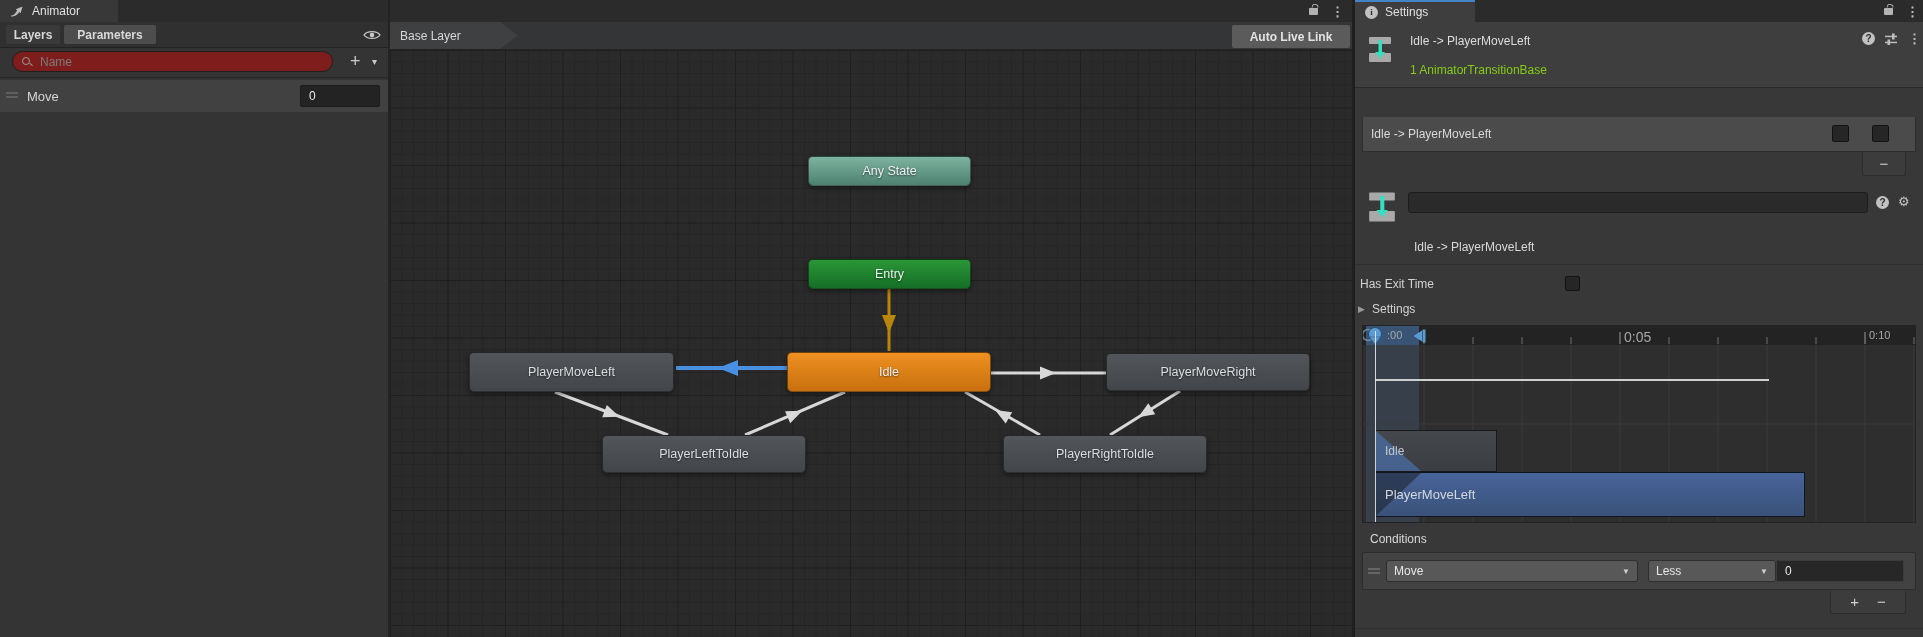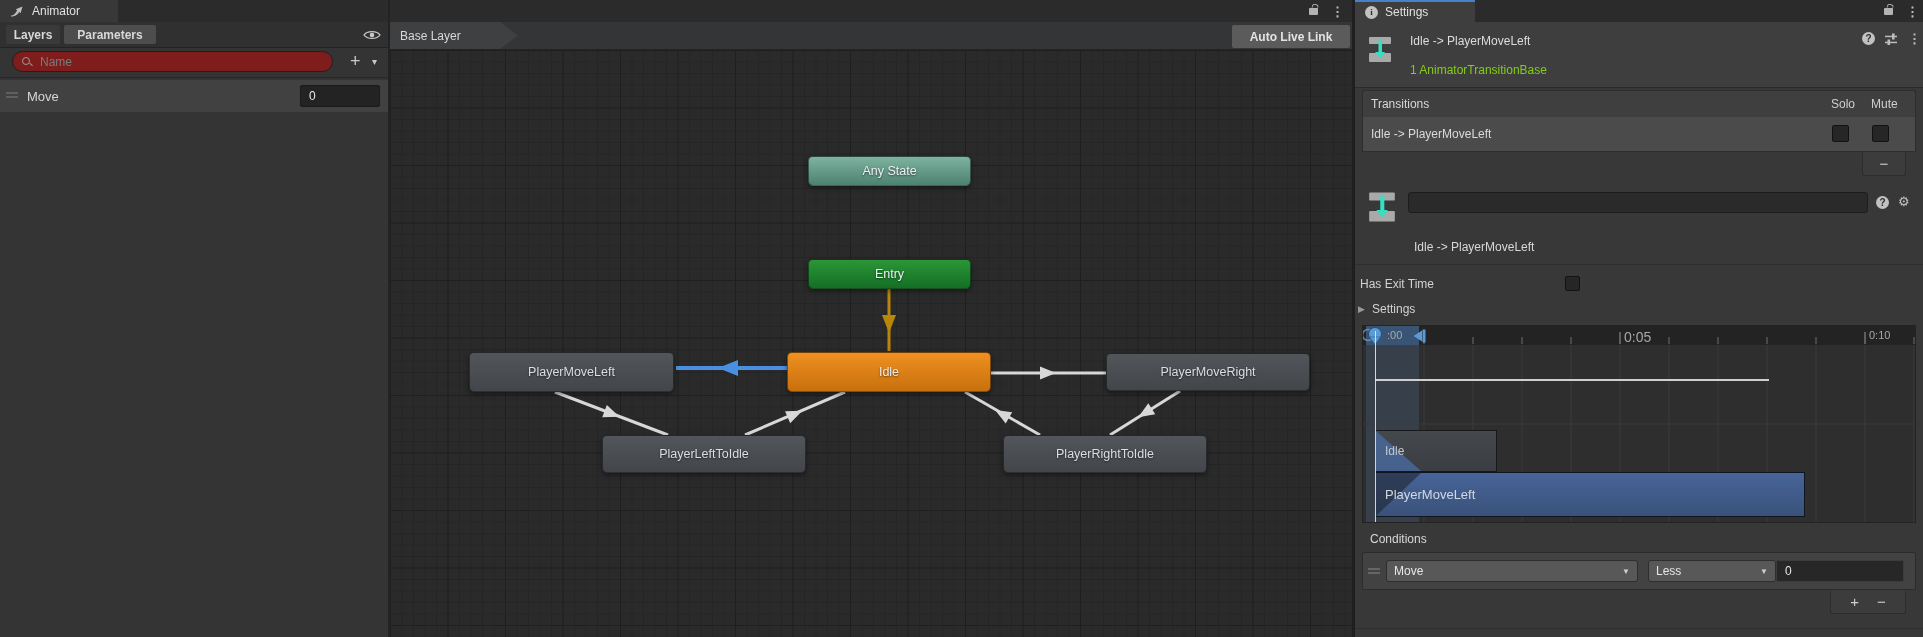--- a/index.html
+++ b/index.html
@@ -193,25 +193,20 @@
   <div class="txt" style="left:1410px;top:55px;color:#84cc16;margin-top:8px;">1 AnimatorTransitionBase</div>
   <div class="circle-ico" style="left:1862px;top:32px;width:13px;height:13px;font-size:10px;">?</div>
   <svg class="abs" style="left:1884px;top:33px;" width="14" height="12" viewBox="0 0 14 12">
     <rect x="1" y="2.7" width="12" height="1.5" fill="#bdbdbd"></rect>
       <rect x="8" y="0.5" width="2.6" height="6" fill="#bdbdbd"></rect>
     <rect x="1" y="8.7" width="12" height="1.5" fill="#bdbdbd"></rect>
       <rect x="3.5" y="6.5" width="2.6" height="6" fill="#bdbdbd"></rect>
   </svg>
   <div class="txt kebab" style="left:1908px;top:32px;">⋮</div>
 
-  <div class="abs" style="left:1362px;top:90px;width:554px;height:27px;background:#3f3f3f;border:1px solid #2d2d2d;border-bottom:none;border-radius:3px 3px 0 0;box-sizing:border-box;">
-    <div class="txt" style="left:8px;top:6px;color:#d8d8d8;">Transitions</div>
-    <div class="txt" style="left:468px;top:6px;color:#cfcfcf;">Solo</div>
-    <div class="txt" style="left:508px;top:6px;color:#cfcfcf;">Mute</div>
-  </div>
   <div class="abs" style="left:1362px;top:117px;width:554px;height:35px;background:#4b4b4b;border:1px solid #2d2d2d;border-top:none;box-sizing:border-box;">
     <div class="txt" style="left:8px;top:10px;color:#dadada;">Idle -&gt; PlayerMoveLeft</div>
     <div class="cb" style="left:469px;top:8px;width:17px;height:17px;"></div>
     <div class="cb" style="left:509px;top:8px;width:17px;height:17px;"></div>
   </div>
   <div class="footer-tab" style="left:1862px;top:152px;width:44px;height:24px;font-size:15px;">
     <span>−</span>
   </div>
 
   <svg class="abs" style="left:1368px;top:190px;" width="28" height="34" viewBox="0 0 24 27">

